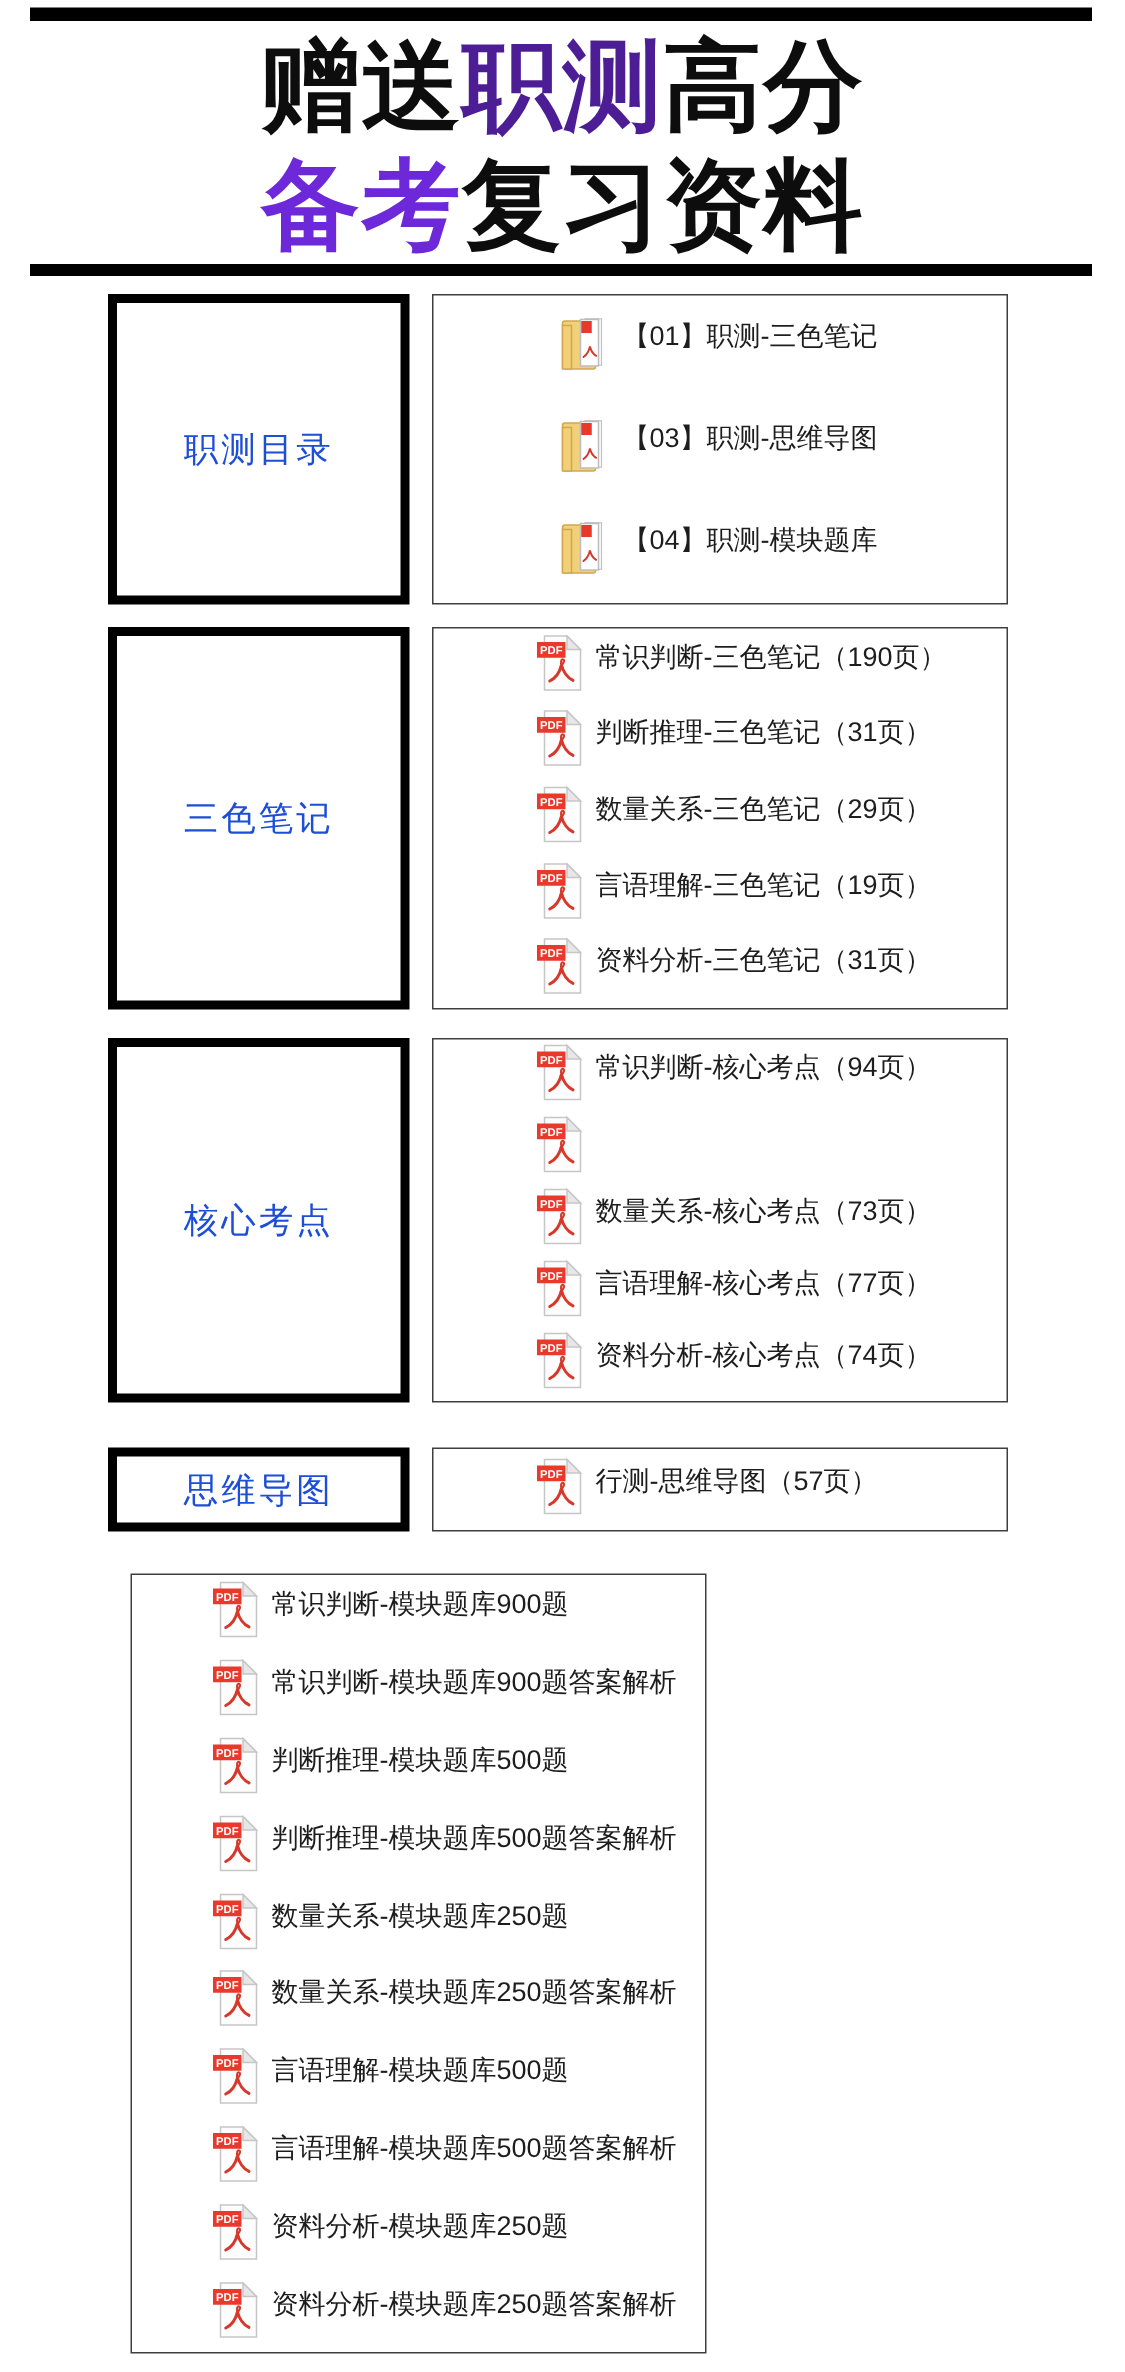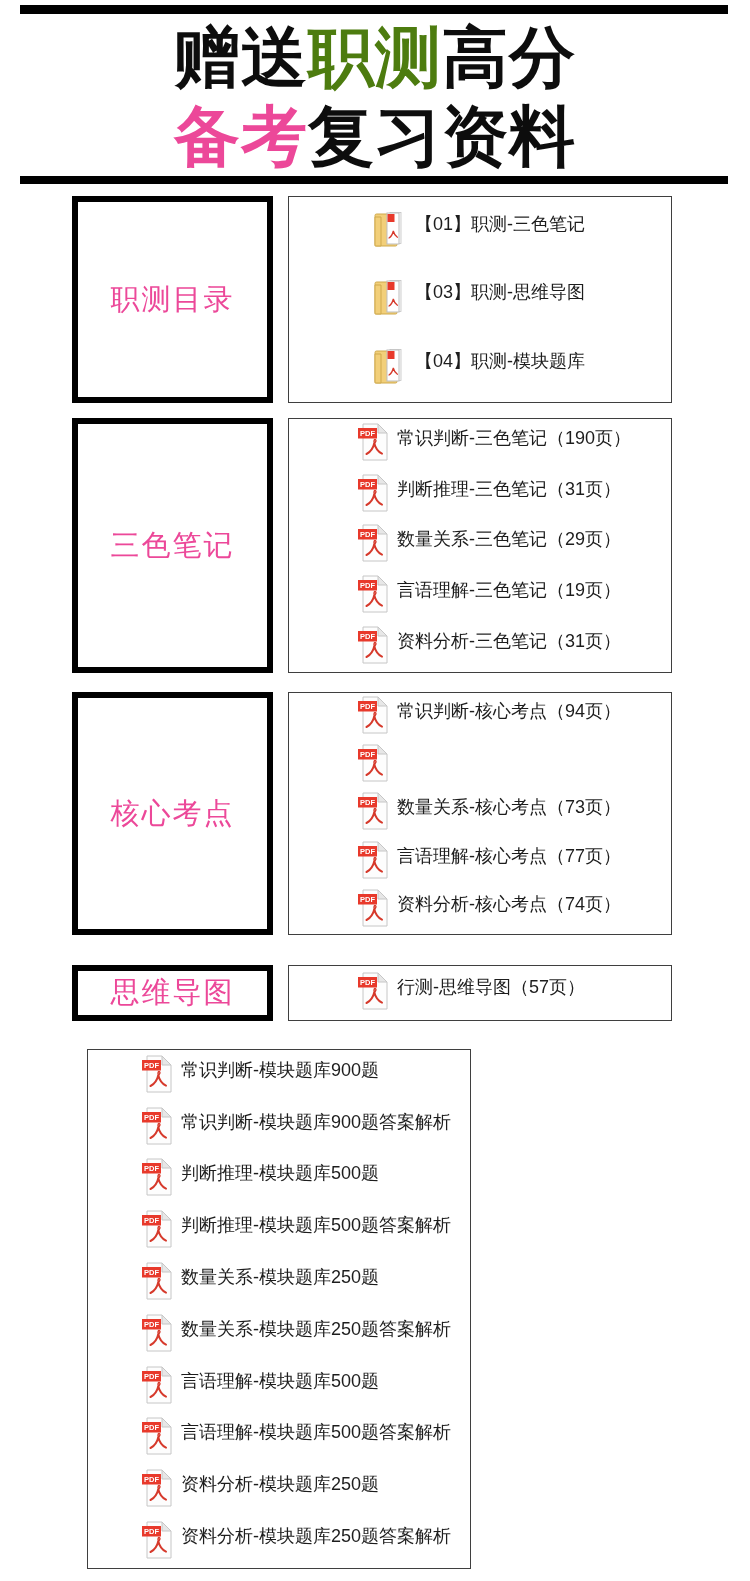--- a/index.html
+++ b/index.html
@@ -4,32 +4,32 @@
 <style>
   html,body{margin:0;padding:0;}
   body{
     width:750px;min-height:1581px;background:#ffffff;
     font-family:"Liberation Sans", sans-serif;
     -webkit-font-smoothing:antialiased;
   }
   .top-bar{margin:5px 22px 0 20px;height:9px;background:#000;}
   .title-block{margin-top:4px;text-align:center;}
   .title-line{font-size:66px;line-height:79px;font-weight:900;color:#0d0d0d;letter-spacing:1px;white-space:nowrap;}
-  .c-blue{color:#4d7c0f;}
-  .c-red{color:#ec4899;}
+  .c-blue{color:#4c1d95;}
+  .c-red{color:#6d28d9;}
   .header-divider{margin:0 22px 0 20px;height:8px;background:#000;}
 
   #sections{padding-bottom:14px;}
   .section{display:flex;margin-left:72px;align-items:stretch;}
   .label-box{
     width:201px;flex:0 0 201px;box-sizing:border-box;border:6px solid #000;background:#fff;
     display:flex;align-items:center;justify-content:center;
   }
   .label-box span{
-    font-family:"Liberation Serif", serif;font-size:29px;color:#ec4899;letter-spacing:2px;white-space:nowrap;
+    font-family:"Liberation Serif", serif;font-size:23px;color:#1d4ed8;letter-spacing:2px;white-space:nowrap;
   }
   .content-box{
     margin-left:15px;width:384px;flex:0 0 384px;box-sizing:border-box;border:1px solid #3f3f3f;background:#fff;
     display:flex;flex-direction:column;justify-content:space-around;
   }
   .file-row{display:flex;align-items:flex-start;}
   .file-row .icon{flex:0 0 auto;margin-right:9px;display:inline-block;}
   .file-name{
     font-size:18px;line-height:24px;margin-top:3px;color:#1d1d1d;white-space:nowrap;
     font-family:"Liberation Sans", sans-serif;

